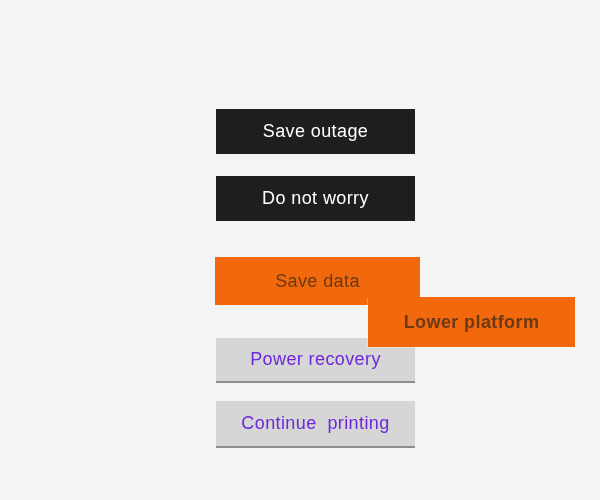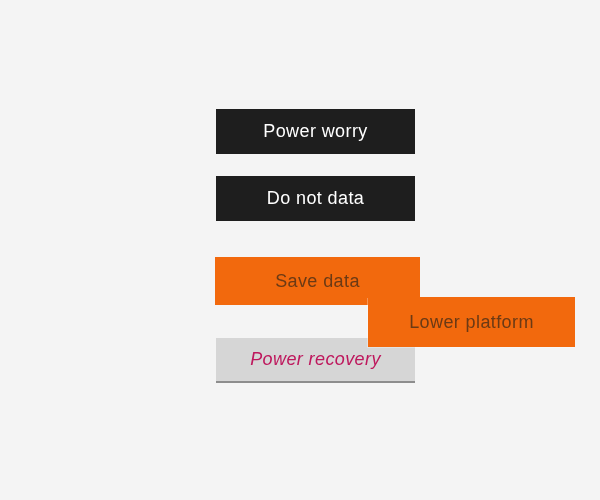--- a/index.html
+++ b/index.html
@@ -32,54 +32,56 @@
   .box.dark {
     background: #1e1e1e;
     color: #ffffff;
   }
   .box.orange {
     background: #f2690d;
     color: #6b3a15;
   }
   .box.gray {
     background: #d6d6d6;
-    color: #be185d;
+    color: #6d28d9;
     border-bottom: 2px solid #8d8d8d;
-    font-style: italic;
   }
   #box-power-outage     { left: 216px; top: 109px; width: 199px; height: 45px; }
   #box-do-not-worry     { left: 216px; top: 176px; width: 199px; height: 45px; }
   #box-save-data        { left: 215px; top: 257px; width: 205px; height: 48px; z-index: 1; }
   #box-retract          { left:  51px; top: 257px; width: 205px; height: 48px; z-index: 2;
                           box-shadow: 1px 0 0 rgba(255,255,255,0.35); }
   #box-lower-platform   { left: 368px; top: 297px; width: 207px; height: 50px; z-index: 3;
-                          box-shadow: -1px 1px 0 rgba(255,255,255,0.3); }
+                          box-shadow: -1px 1px 0 rgba(255,255,255,0.3); font-weight: bold; }
   #box-power-recovery   { left: 216px; top: 338px; width: 199px; height: 45px; z-index: 1; }
   #box-continue-printing{ left: 216px; top: 401px; width: 199px; height: 47px; }
 </style>
 </head>
 <body>
 
 <div class="stage">
 
   <div class="box dark" id="box-power-outage">
-    <span>Power worry</span>
+    <span>Save outage</span>
   </div>
 
   <div class="box dark" id="box-do-not-worry">
-    <span>Do not data</span>
+    <span>Do not worry</span>
   </div>
 
   <div class="box orange" id="box-save-data">
     <span>Save data</span>
   </div>
 
 
   <div class="box orange" id="box-lower-platform">
     <span>Lower platform</span>
   </div>
 
   <div class="box gray" id="box-power-recovery">
     <span>Power recovery</span>
   </div>
 
+  <div class="box gray" id="box-continue-printing">
+    <span>Continue  printing</span>
+  </div>
 
 </div>
 
 </body></html>

